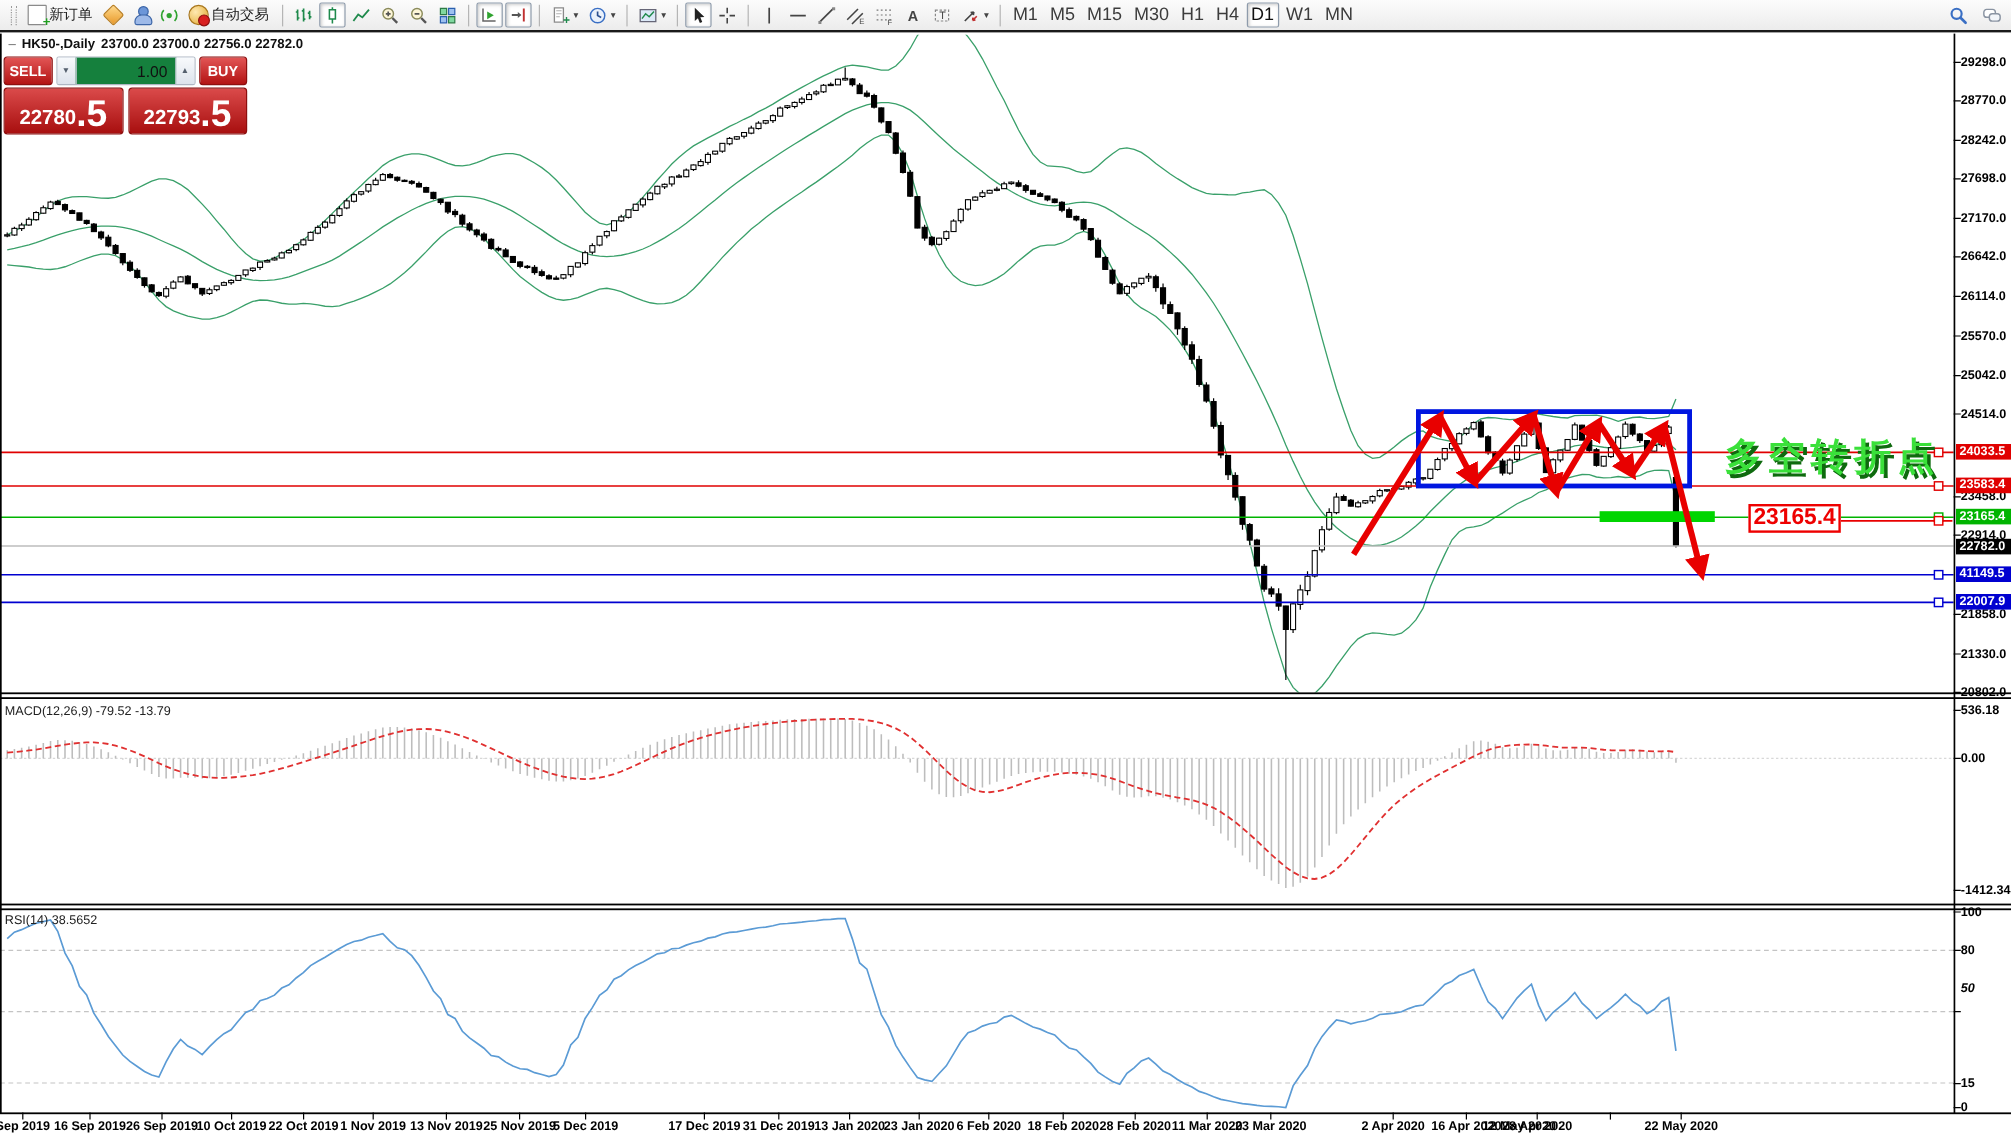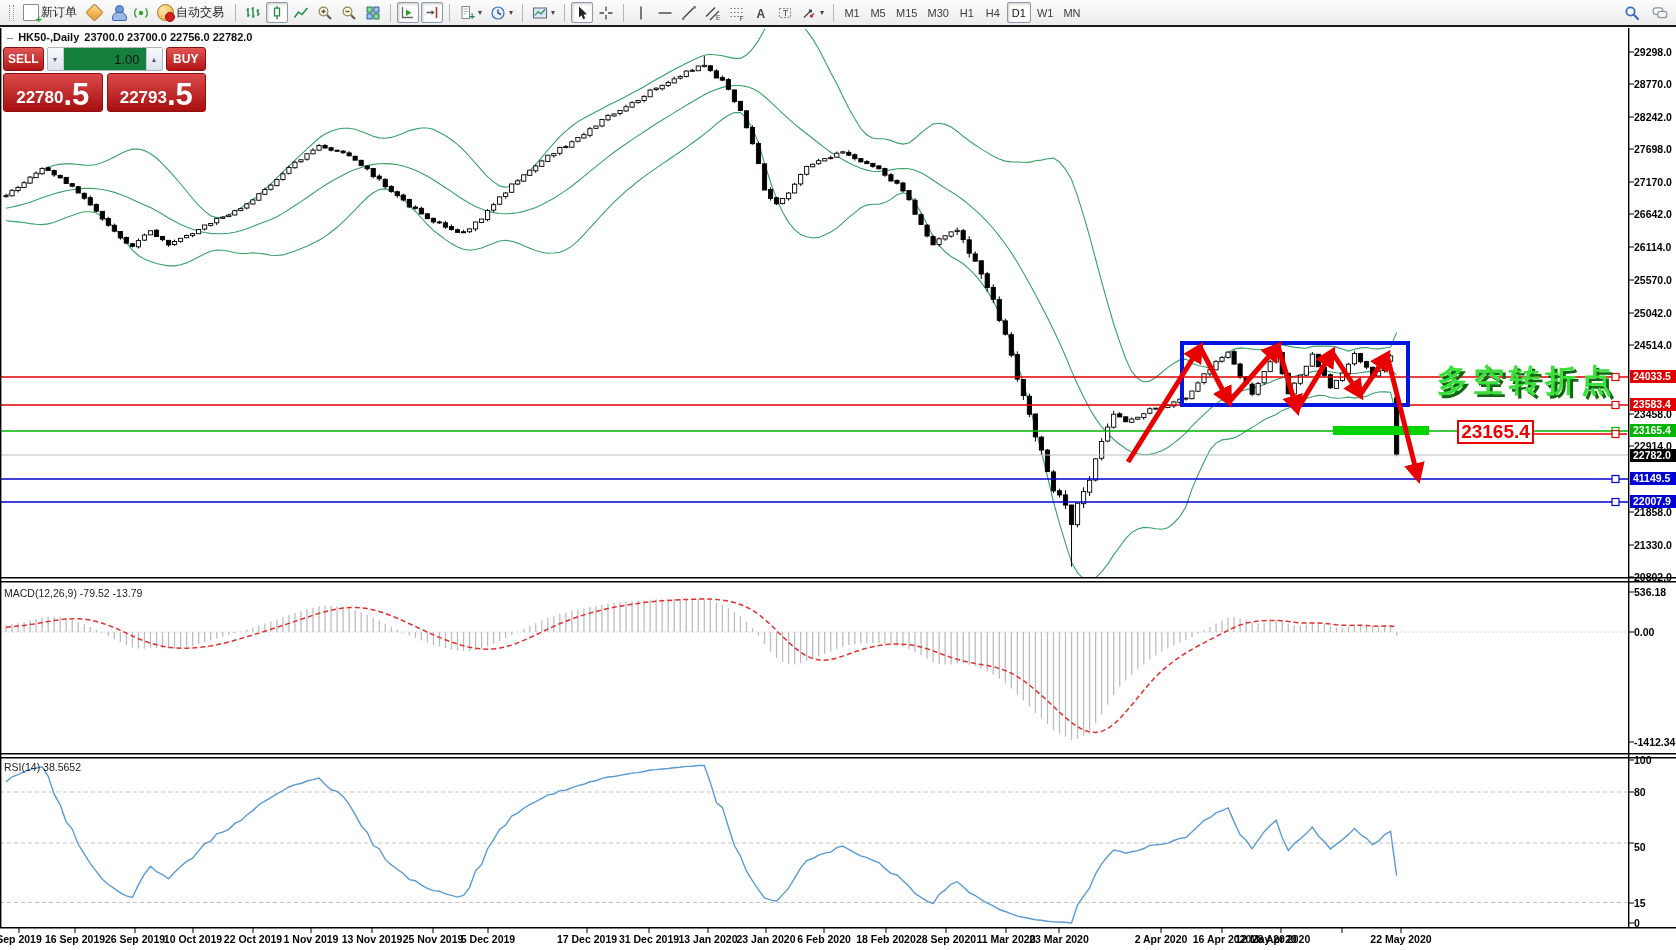--- a/index.html
+++ b/index.html
@@ -11,21 +11,21 @@
            display:flex;align-items:center;padding:0 5px;gap:2px;z-index:40}
   .tbtn{height:21px;min-width:21px;display:flex;align-items:center;justify-content:center;
         border:1px solid transparent;border-radius:2px;color:#333;font-size:11px;gap:1px;
         cursor:default;padding:0 2px;box-sizing:border-box;white-space:nowrap}
   .tbtn.pressed{border:1px solid #8e9bab;background:#fff;box-shadow:inset 1px 1px 3px rgba(0,0,0,.22)}
   .tlabel{font-size:12px;color:#222;margin:0 2px 0 1px}
   .tsep{width:1px;height:18px;background:#b5b5b5;margin:0 4px;flex:0 0 auto}
   .grip{width:3px;height:16px;border-left:1px dotted #9a9a9a;border-right:1px dotted #9a9a9a;margin:0 4px;flex:0 0 auto}
   .caret{font-size:8px;color:#444;margin-left:2px}
   .tfbtn{height:21px;min-width:24px;padding:0 3px;display:flex;align-items:center;justify-content:center;
-         font-size:11px;color:#3c3c3c;border:1px solid transparent;border-radius:2px;box-sizing:border-box}
+         font-size:15px;color:#3c3c3c;border:1px solid transparent;border-radius:2px;box-sizing:border-box}
   .tfbtn.pressed{border:1px solid #8e9bab;background:#fff;box-shadow:inset 1px 1px 3px rgba(0,0,0,.22);color:#111}
   .icon16{width:16px;height:16px;display:block}
   .pageicon{position:relative;width:14px;height:15px;background:#fff;border:1px solid #8a8a8a;border-radius:1px}
   .pageicon .plus{position:absolute;right:-4px;bottom:-4px;color:#1f9e1f;font-weight:bold;font-size:11px;line-height:10px;text-shadow:0 0 1px #fff}
   .diamond{width:11px;height:11px;background:linear-gradient(135deg,#ffd98a,#e89a2c);transform:rotate(45deg);border:1px solid #b97d1e;border-radius:2px}
   .personicon{position:relative;width:14px;height:15px}
   .personicon .head{position:absolute;left:4px;top:0;width:7px;height:7px;border-radius:50%;background:#6c96d8;border:1px solid #3d66a8}
   .personicon .body{position:absolute;left:1px;top:7px;width:13px;height:7px;border-radius:6px 6px 2px 2px;background:#9db9e8;border:1px solid #3d66a8}
   .globeicon{position:relative;width:15px;height:15px;border-radius:50%;background:radial-gradient(circle at 5px 5px,#ffe9b0,#e0a62e);border:1px solid #a8761c}
   .globeicon .stop{position:absolute;right:-2px;bottom:-2px;width:8px;height:8px;border-radius:50%;background:#d81f1f;border:1px solid #8e0f0f}
@@ -1118,21 +1118,21 @@
       <div class="ptick" style="top: 408px;">23458.0</div>
       <div class="ptick" style="top: 440px;">22914.0</div>
       <div class="ptick" style="top: 506px;">21858.0</div>
       <div class="ptick" style="top: 539px;">21330.0</div>
       <div class="ptick" style="top: 571px;">20802.0</div>
       <div class="ptick" style="top: 586px;">536.18</div>
       <div class="ptick" style="top: 626px;">0.00</div>
       <div class="ptick" style="top: 736px;">-1412.34</div>
       <div class="ptick" style="top: 754px;">100</div>
       <div class="ptick" style="top: 786px;">80</div>
-      <div class="ptick" style="top: 841px;">50</div>
+      <div class="ptick" style="top: 818px; font-style: italic;">50</div>
       <div class="ptick" style="top: 897px;">15</div>
       <div class="ptick" style="top: 917px;">0</div>
       <div class="pbadge" style="top: 370px; background: rgb(224, 0, 0);">24033.5</div>
       <div class="pbadge" style="top: 398px; background: rgb(224, 0, 0);">23583.4</div>
       <div class="pbadge" style="top: 424px; background: rgb(0, 180, 0);">23165.4</div>
       <div class="pbadge" style="top: 449px; background: rgb(0, 0, 0);">22782.0</div>
       <div class="pbadge" style="top: 472px; background: rgb(0, 0, 208);">41149.5</div>
       <div class="pbadge" style="top: 495px; background: rgb(0, 0, 208);">22007.9</div>
     </div>
   <div id="date-labels">
@@ -1144,21 +1144,21 @@
       <div class="dtick" style="left: 311px;">1 Nov 2019</div>
       <div class="dtick" style="left: 372px;">13 Nov 2019</div>
       <div class="dtick" style="left: 433px;">25 Nov 2019</div>
       <div class="dtick" style="left: 488px;">5 Dec 2019</div>
       <div class="dtick" style="left: 587px;">17 Dec 2019</div>
       <div class="dtick" style="left: 649px;">31 Dec 2019</div>
       <div class="dtick" style="left: 708px;">13 Jan 2020</div>
       <div class="dtick" style="left: 766px;">23 Jan 2020</div>
       <div class="dtick" style="left: 824px;">6 Feb 2020</div>
       <div class="dtick" style="left: 886px;">18 Feb 2020</div>
-      <div class="dtick" style="left: 946px;">28 Sep 2020</div>
+      <div class="dtick" style="left: 946px;">28 Feb 2020</div>
       <div class="dtick" style="left: 1006px;">11 Mar 2020</div>
       <div class="dtick" style="left: 1059px;">23 Mar 2020</div>
       <div class="dtick" style="left: 1161px;">2 Apr 2020</div>
       <div class="dtick" style="left: 1222px;">16 Apr 2020</div>
       <div class="dtick" style="left: 1281px;">28 Apr 2020</div>
       <div class="dtick" style="left: 1266px;">12 May 2020</div>
       <div class="dtick" style="left: 1401px;">22 May 2020</div>
     </div>
 </div>
 

